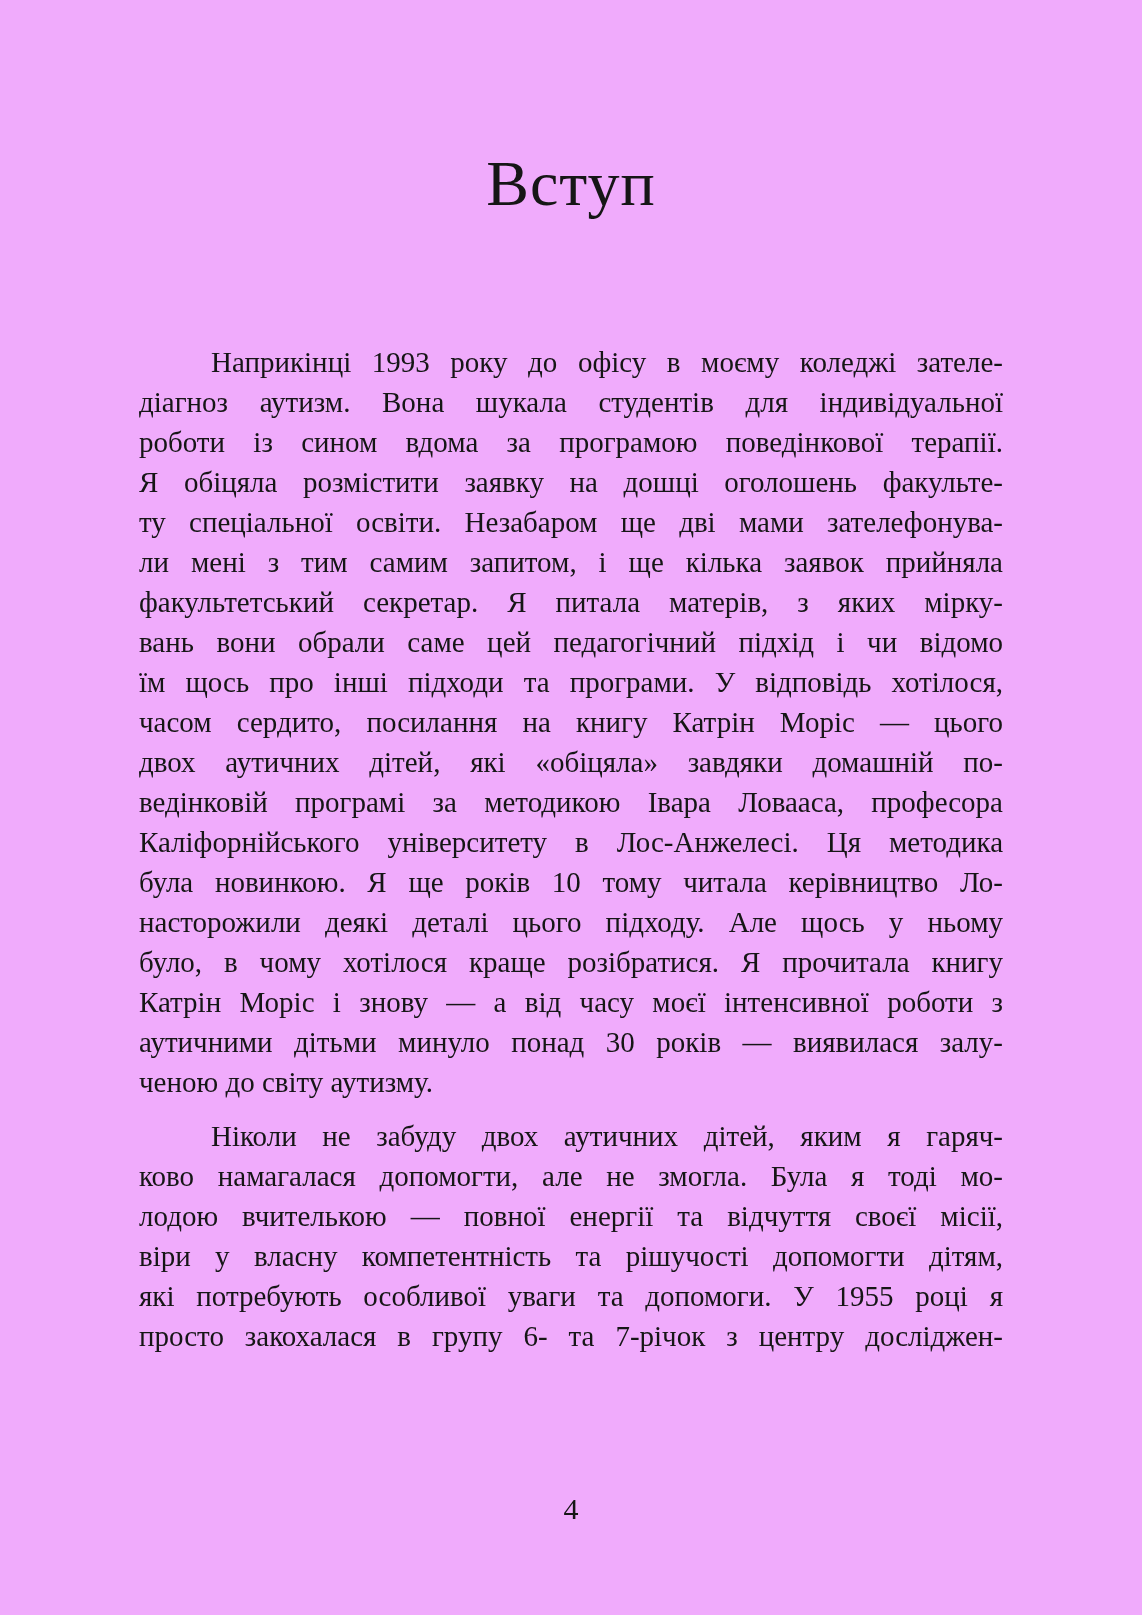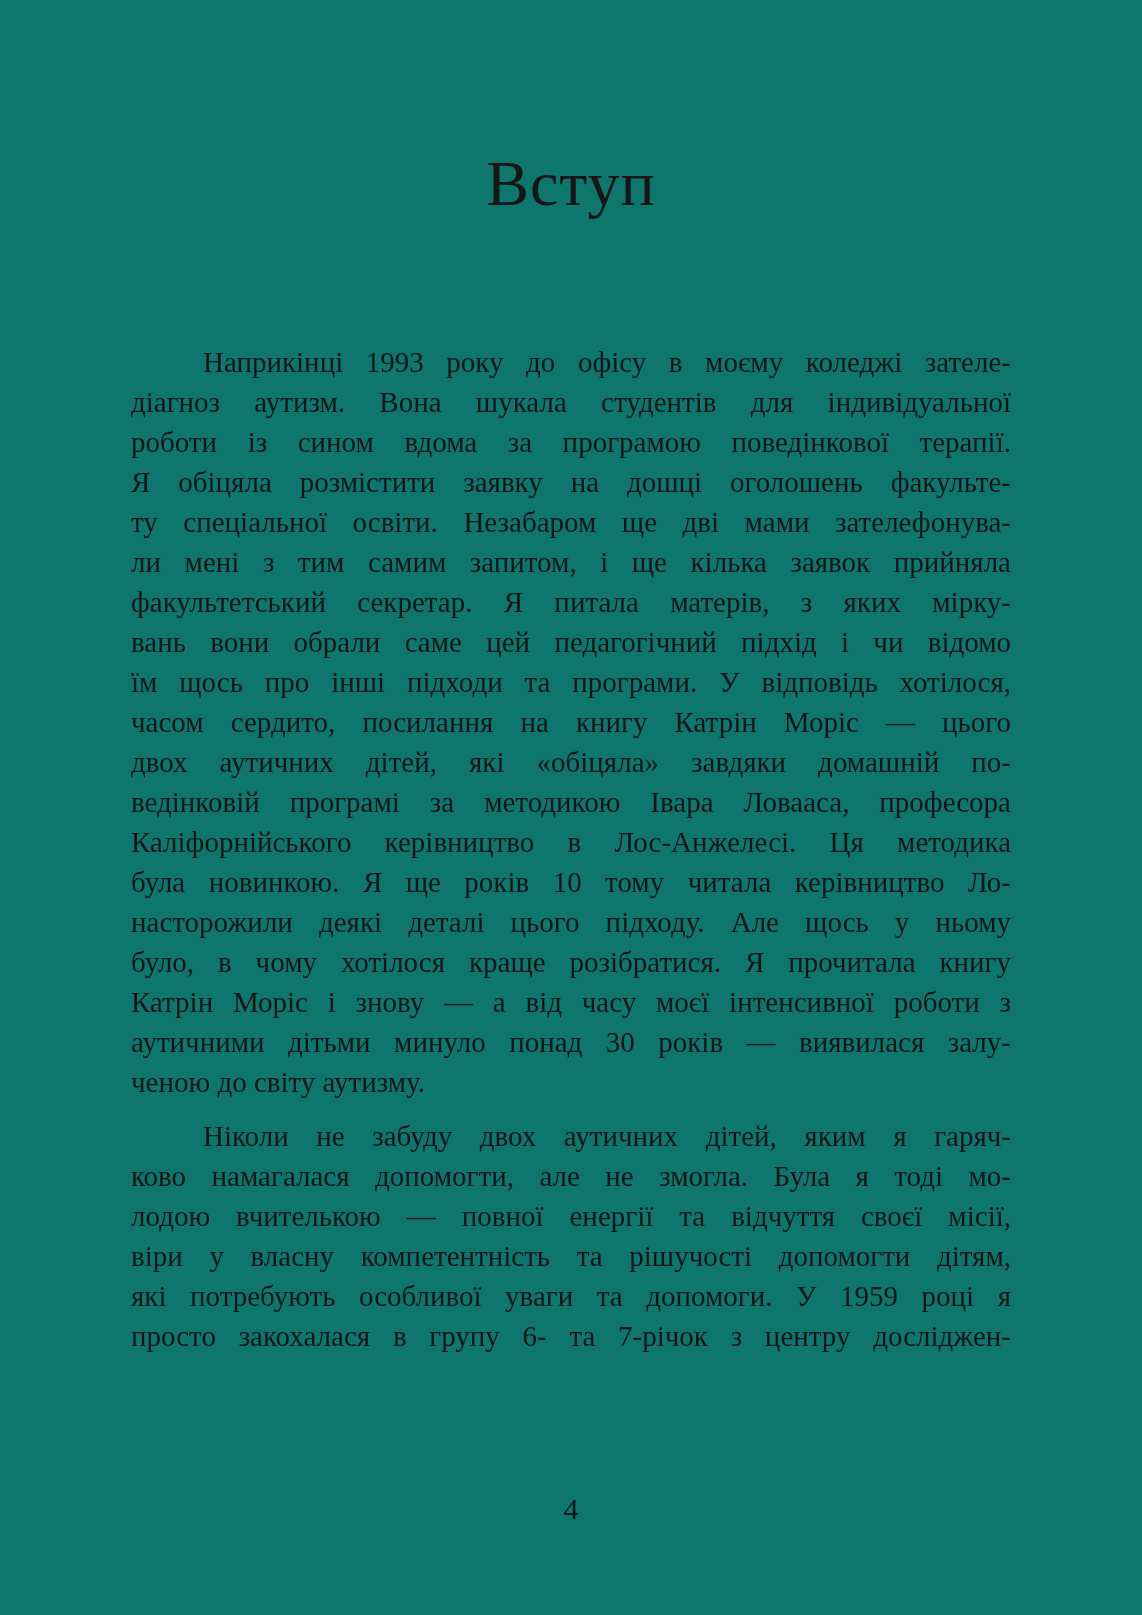--- a/index.html
+++ b/index.html
@@ -5,42 +5,42 @@
   html, body {
     margin: 0;
     padding: 0;
     background: #e8e8e8;
   }
   .page {
     position: relative;
     width: 1142px;
     height: 1615px;
     margin: 0 auto;
-    background: #0f766e;
+    background: #f0abfc;
     color: #161616;
     font-family: "Liberation Serif", "DejaVu Serif", serif;
     overflow: hidden;
     box-sizing: border-box;
     padding-top: 148px;
   }
   .chapter-title {
     margin: 0;
     text-align: center;
     font-size: 64px;
     font-weight: 500;
     line-height: 72px;
     letter-spacing: 1px;
   }
   .text-block {
     margin: 122px auto 0 auto;
     width: 880px;
     font-size: 29px;
     line-height: 40px;
   }
-  .paragraph { margin: 0; }
+  .paragraph { margin: 8px; }
   .paragraph + .paragraph { margin-top: 14px; }
   .line {
     text-align: justify;
     text-align-last: justify;
     white-space: normal;
     height: 40px;
     overflow: visible;
   }
   .line.indent {
     text-indent: 72px;
@@ -72,35 +72,35 @@
       <div class="line">роботи із сином вдома за програмою поведінкової терапії.</div>
       <div class="line">Я обіцяла розмістити заявку на дошці оголошень факульте-</div>
       <div class="line">ту спеціальної освіти. Незабаром ще дві мами зателефонува-</div>
       <div class="line">ли мені з тим самим запитом, і ще кілька заявок прийняла</div>
       <div class="line">факультетський секретар. Я питала матерів, з яких мірку-</div>
       <div class="line">вань вони обрали саме цей педагогічний підхід і чи відомо</div>
       <div class="line">їм щось про інші підходи та програми. У відповідь хотілося,</div>
       <div class="line">часом сердито, посилання на книгу Катрін Моріс — цього</div>
       <div class="line">двох аутичних дітей, які «обіцяла» завдяки домашній по-</div>
       <div class="line">ведінковій програмі за методикою Івара Ловааса, професора</div>
-      <div class="line">Каліфорнійського керівництво в Лос-Анжелесі. Ця методика</div>
+      <div class="line">Каліфорнійського університету в Лос-Анжелесі. Ця методика</div>
       <div class="line">була новинкою. Я ще років 10 тому читала керівництво Ло-</div>
       <div class="line">насторожили деякі деталі цього підходу. Але щось у ньому</div>
       <div class="line">було, в чому хотілося краще розібратися. Я прочитала книгу</div>
       <div class="line">Катрін Моріс і знову — а від часу моєї інтенсивної роботи з</div>
       <div class="line">аутичними дітьми минуло понад 30 років — виявилася залу-</div>
       <div class="line ragged">ченою до світу аутизму.</div>
     </div>
 
     <div class="paragraph">
       <div class="line indent">Ніколи не забуду двох аутичних дітей, яким я гаряч-</div>
       <div class="line">ково намагалася допомогти, але не змогла. Була я тоді мо-</div>
       <div class="line">лодою вчителькою — повної енергії та відчуття своєї місії,</div>
       <div class="line">віри у власну компетентність та рішучості допомогти дітям,</div>
-      <div class="line">які потребують особливої уваги та допомоги. У 1959 році я</div>
+      <div class="line">які потребують особливої уваги та допомоги. У 1955 році я</div>
       <div class="line">просто закохалася в групу 6- та 7-річок з центру досліджен-</div>
     </div>
 
   </div>
 
   <div class="page-number">4</div>
 
 </div>
 
 </body></html>

